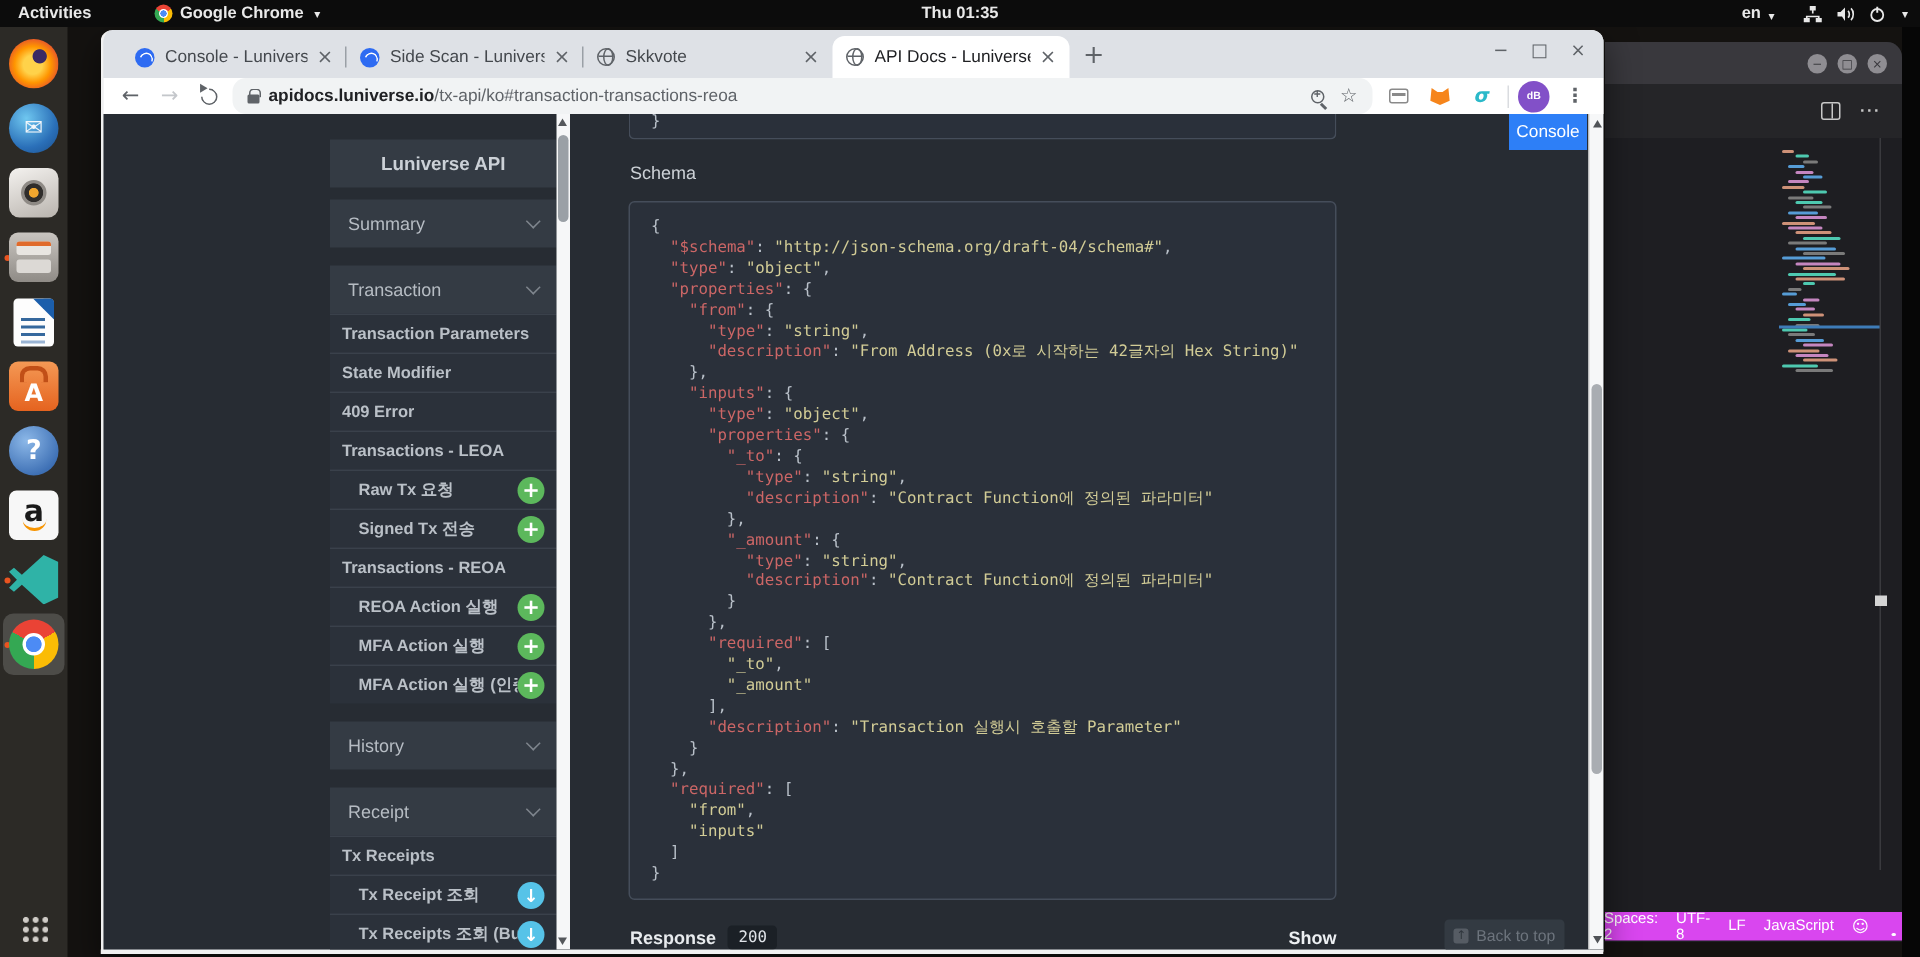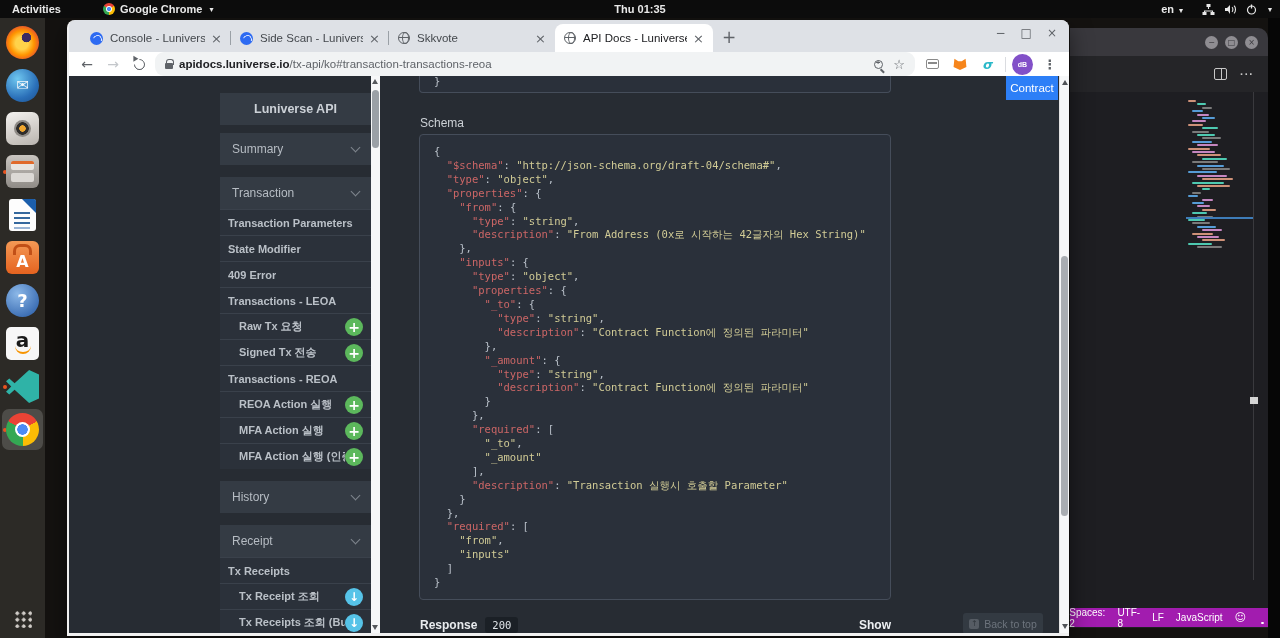--- a/index.html
+++ b/index.html
@@ -132,21 +132,21 @@
   .side-scroll{position:absolute;left:302px;top:0;bottom:0;width:9px;background:#f6f7f8;z-index:4;}
   .ss-up{position:absolute;top:3px;left:1px;border-left:3.5px solid transparent;border-right:3.5px solid transparent;border-bottom:5px solid #55585c;}
   .ss-down{position:absolute;bottom:3px;left:1px;border-left:3.5px solid transparent;border-right:3.5px solid transparent;border-top:5px solid #55585c;}
   .ss-thumb{position:absolute;left:1px;right:1px;top:14px;height:58px;background:#9aa0a6;border-radius:4px;}
 
   
   .main{position:absolute;left:350px;top:0;width:472px;bottom:0;}
   .code-box-top{position:absolute;left:0;right:0;top:0;height:17px;background:#2a303a;border:1px solid #454d5a;
     border-radius:0 0 4px 4px;border-top:none;padding:0 14px;overflow:hidden;}
   .code-box-top .cl{margin-top:-1px;}
-  .schema-label{position:absolute;top:32px;left:1px;font-size:12px;color:#ccd1d6;margin-top:8px;}
+  .schema-label{position:absolute;top:32px;left:1px;font-size:12px;color:#ccd1d6;}
   .code-box{position:absolute;left:0;right:0;top:58px;height:466px;background:#2a303a;border:1px solid #454d5a;
     border-radius:4px;padding:10px 14px;overflow:hidden;}
   .cl{white-space:pre;font-family:"DejaVu Sans Mono",monospace;font-size:10.5px;line-height:13.9px;}
   .k{color:var(--key);} .s{color:var(--str);} .p{color:#b9c0c9;}
   .main-footer{position:absolute;left:1px;right:0;top:541px;display:flex;align-items:center;}
   .response-label{font-weight:bold;color:#e8ebee;font-size:12px;}
   .response-code{margin-left:8px;background:#1b2026;color:#dfe3e8;font-family:"DejaVu Sans Mono",monospace;
     font-size:10.5px;padding:2px 7px;border-radius:3px;}
   .show-label{margin-left:auto;font-weight:bold;color:#eceff2;font-size:12px;}
   .back-to-top{position:absolute;left:894px;top:537px;width:80px;height:21px;background:#333a42;border-radius:3px;
@@ -308,21 +308,21 @@
         <div class="mm-line" style="top: 132.6px; left: 4px; width: 21px; background: rgb(206, 145, 120);"></div>
         <div class="mm-line" style="top: 136px; left: 9px; width: 22px; background: rgb(197, 134, 192);"></div>
         <div class="mm-line" style="top: 139.4px; left: 14px; width: 23px; background: rgb(206, 145, 120);"></div>
         <div class="mm-line" style="top: 142.8px; left: 0px; width: 24px; background: rgb(78, 201, 176);"></div>
         <div class="mm-line" style="top: 146.2px; left: 9px; width: 25px; background: rgb(122, 122, 122);"></div>
       </div>
     <div class="mm-rule"></div>
     <div class="vs-divider"></div>
     <div class="vs-thumb"></div>
   </div>
-  <div class="vs-status" id="vs-status" style="background: #a21caf; padding-left: 16px;">
+  <div class="vs-status" id="vs-status" style="background: #d946ef; padding-left: 16px;">
       <span>Spaces: 2</span>
       <span>UTF-8</span>
       <span>LF</span>
       <span>JavaScript</span>
       <span class="smiley-icon">☺</span>
       <span class="bell-icon"></span>
     </div>
 </div>
 
 <div class="chrome-window">
@@ -374,21 +374,21 @@
     <span class="ext">
         <span class="metamask-icon"></span>
       </span>
     <span class="ext sigma-icon">σ</span>
     <span class="tb-sep"></span>
     <span class="avatar">dB</span>
     <span class="ext menu-dots">⋮</span>
   </div>
 
   <div class="page">
-    <div class="english-btn" style="background: rgb(45, 127, 247);">Contract</div>
+    <div class="english-btn" style="background: rgb(45, 127, 247);">Console</div>
 
     <div class="sidebar" id="sidebar">
         <div class="sb-title">Luniverse API</div>
         <div class="sb-section">
           <div class="sb-head">
             <span class="lbl">Summary</span>
             <span class="chev"></span>
           </div>
         </div>
         <div class="sb-section">

